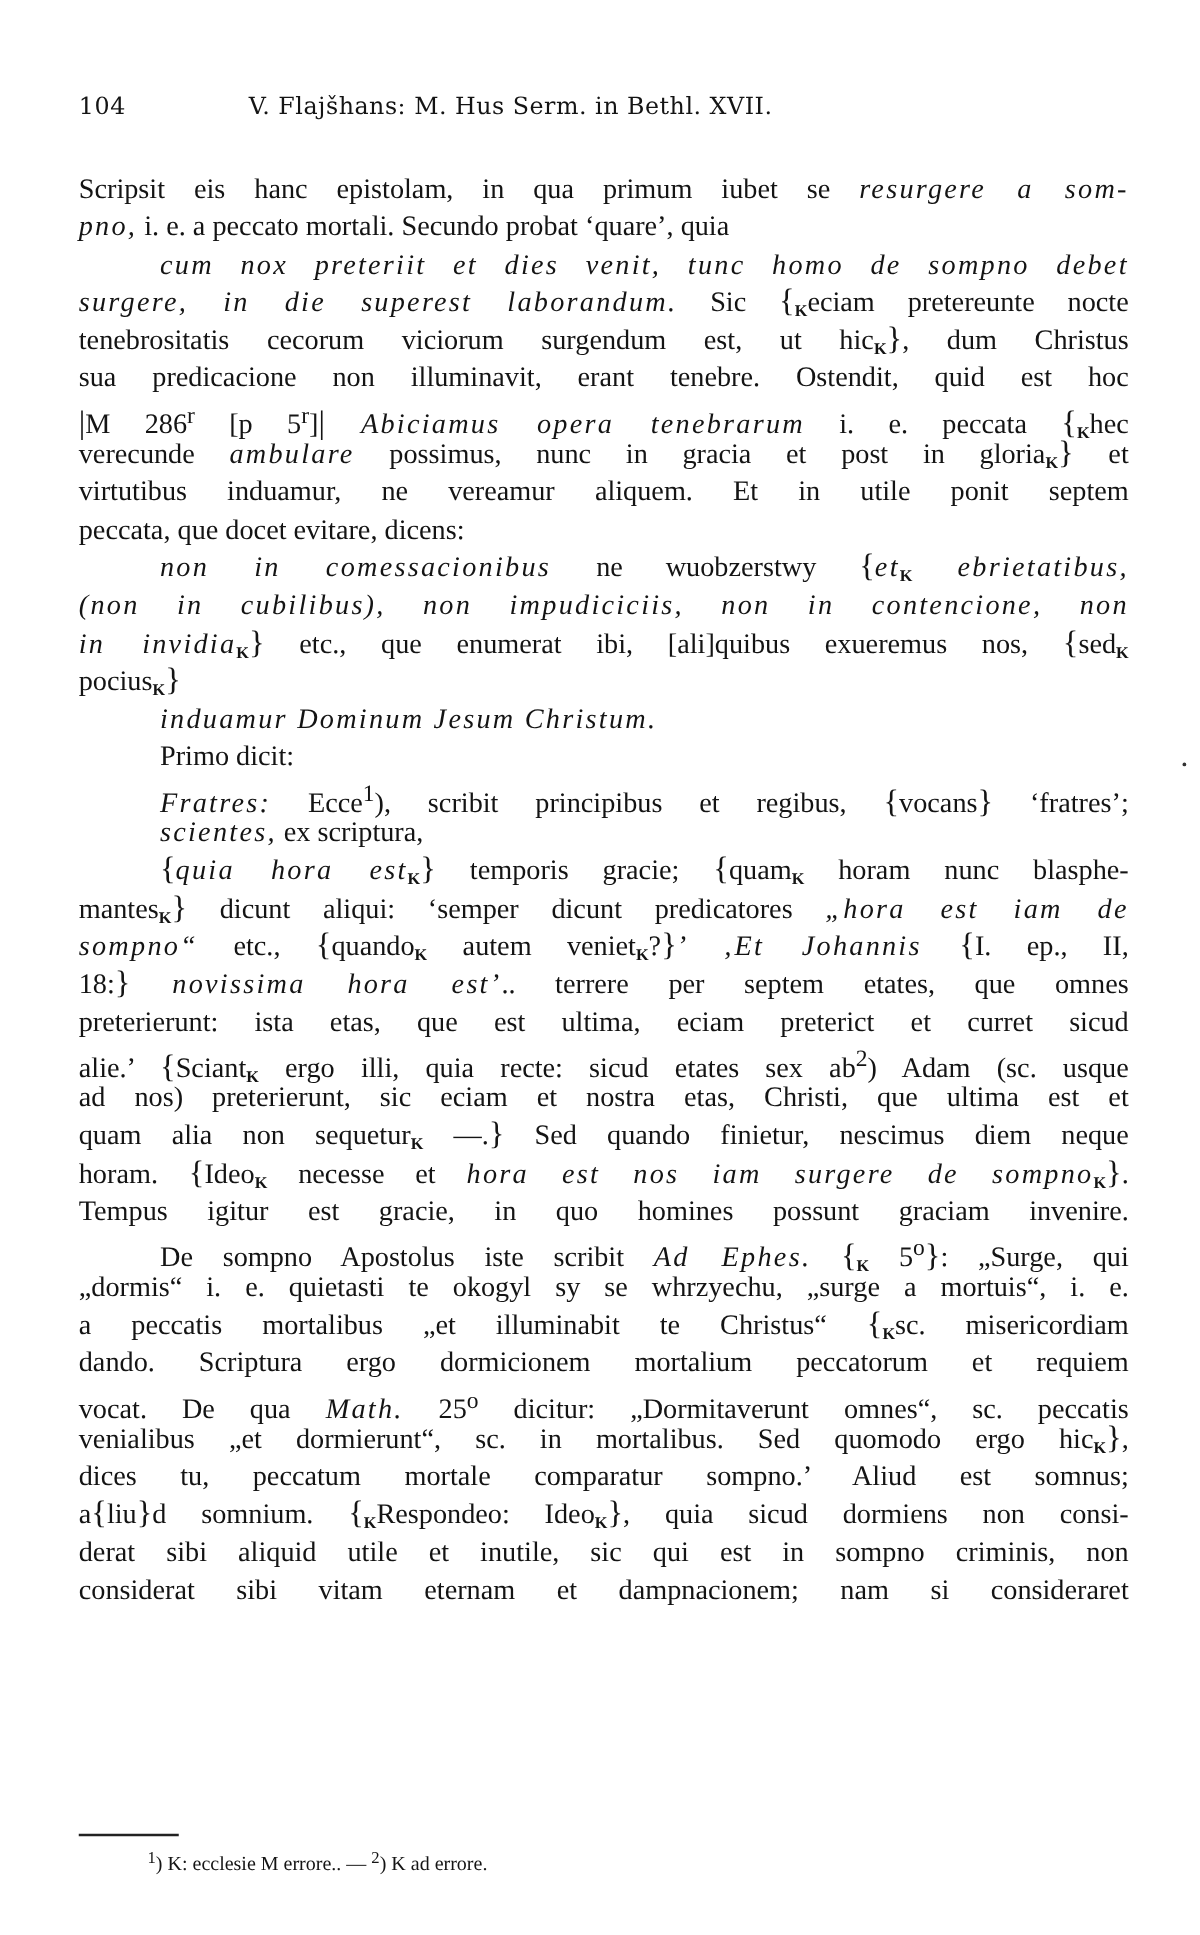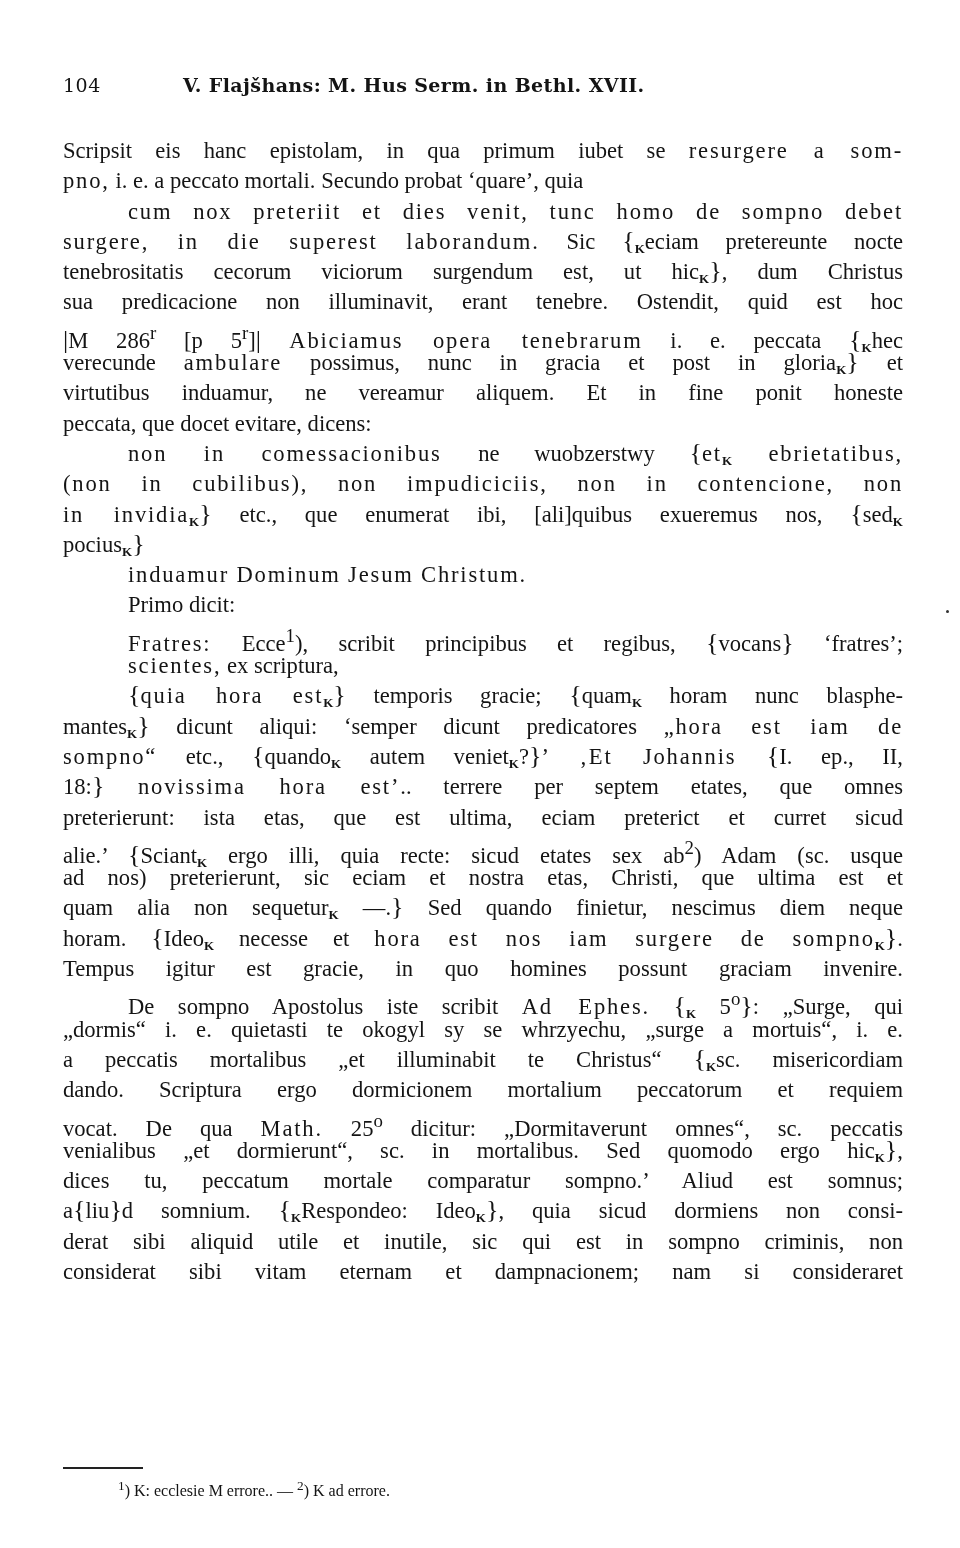--- a/index.html
+++ b/index.html
@@ -4,31 +4,31 @@
   <style>
     html, body { margin: 0; padding: 0; background: #ffffff; }
     body {
       width: 960px; height: 1548px; position: relative; overflow: hidden;
       font-family: "DejaVu Serif", "Liberation Serif", serif;
       color: #141414;
     }
     .page { position: absolute; left: 0; top: 0; width: 960px; height: 1548px; }
     .header { position: absolute; top: 74px; left: 63px; width: 840px; height: 30px; font-size: 19px; }
     .pageno { position: absolute; left: 0; top: 0; letter-spacing: 0.5px; text-align: center; }
-    .runhead { position: absolute; left: 120px; top: 0; letter-spacing: 0.4px; font-weight: bold; }
+    .runhead { position: absolute; left: 136px; top: 0; letter-spacing: 0.4px; }
     .body { position: absolute; top: 136px; left: 63px; width: 840px; }
     .line {
       font-family: "Liberation Serif", "DejaVu Serif", serif;
       font-size: 22.6px; line-height: 30.3px; height: 30.3px;
       white-space: nowrap; text-align: justify; text-align-last: justify;
       word-spacing: 0px;
     }
     .line.last { text-align-last: left; }
     .ind { padding-left: 65px; }
-    .sp { letter-spacing: 1.8px; }
+    .sp { letter-spacing: 1.8px; font-style: italic; }
     .it { }
     .sub { font-size: 13px; vertical-align: -4px; font-weight: bold; }
     .br { font-size: 26px; line-height: 0; }
     .footrule { position: absolute; left: 63px; top: 1467px; width: 80px; height: 2px; background: #222; }
     .footnote { position: absolute; left: 118px; top: 1478px; font-family: "Liberation Serif", serif; font-size: 16px; text-align: right; }
     .speck { position: absolute; width: 3px; height: 3px; border-radius: 50%; background: #333; }
   </style>
 </head>
 <body>
 
@@ -52,21 +52,21 @@
     <div class="line"><span>tenebrositatis cecorum viciorum surgendum est, ut hic</span><span class="sub">K</span><span class="br">}</span><span>, dum Christus</span></div>
 
     <div class="line"><span>sua predicacione non illuminavit, erant tenebre. Ostendit, quid est hoc</span></div>
 
 
     <div class="line"><span class="br">|</span><span class="it">M 286</span><sup>r</sup><span class="it"> [p 5</span><sup>r</sup><span>]</span><span class="br">|</span><span class="sp"> Abiciamus opera tenebrarum</span><span> i. e. peccata </span><span class="br">{</span><span class="sub">K</span><span>hec</span></div>
 
 
     <div class="line"><span>verecunde </span><span class="sp">ambulare</span><span> possimus, nunc in gracia et post in gloria</span><span class="sub">K</span><span class="br">}</span><span> et</span></div>
 
-    <div class="line"><span>virtutibus induamur, ne vereamur aliquem. Et in fine ponit honeste</span></div>
+    <div class="line"><span>virtutibus induamur, ne vereamur aliquem. Et in utile ponit septem</span></div>
 
     <div class="line last"><span>peccata, que docet evitare, dicens:</span></div>
 
     <div class="line ind"><span class="sp">non in comessacionibus </span><span class="it">ne wuobzerstwy</span> <span class="br">{</span><span class="sp">et</span><span class="sub">K</span><span class="sp"> ebrietatibus,</span></div>
 
     <div class="line sp"><span>(non in cubilibus), non impudiciciis, non in contencione, non</span></div>
 
     <div class="line"><span class="sp">in invidia</span><span class="sub">K</span><span class="br">}</span><span> etc., que enumerat ibi, [ali]quibus exueremus nos, </span><span class="br">{</span><span>sed</span><span class="sub">K</span></div>
 
     <div class="line last"><span>pocius</span><span class="sub">K</span><span class="br">}</span></div>

